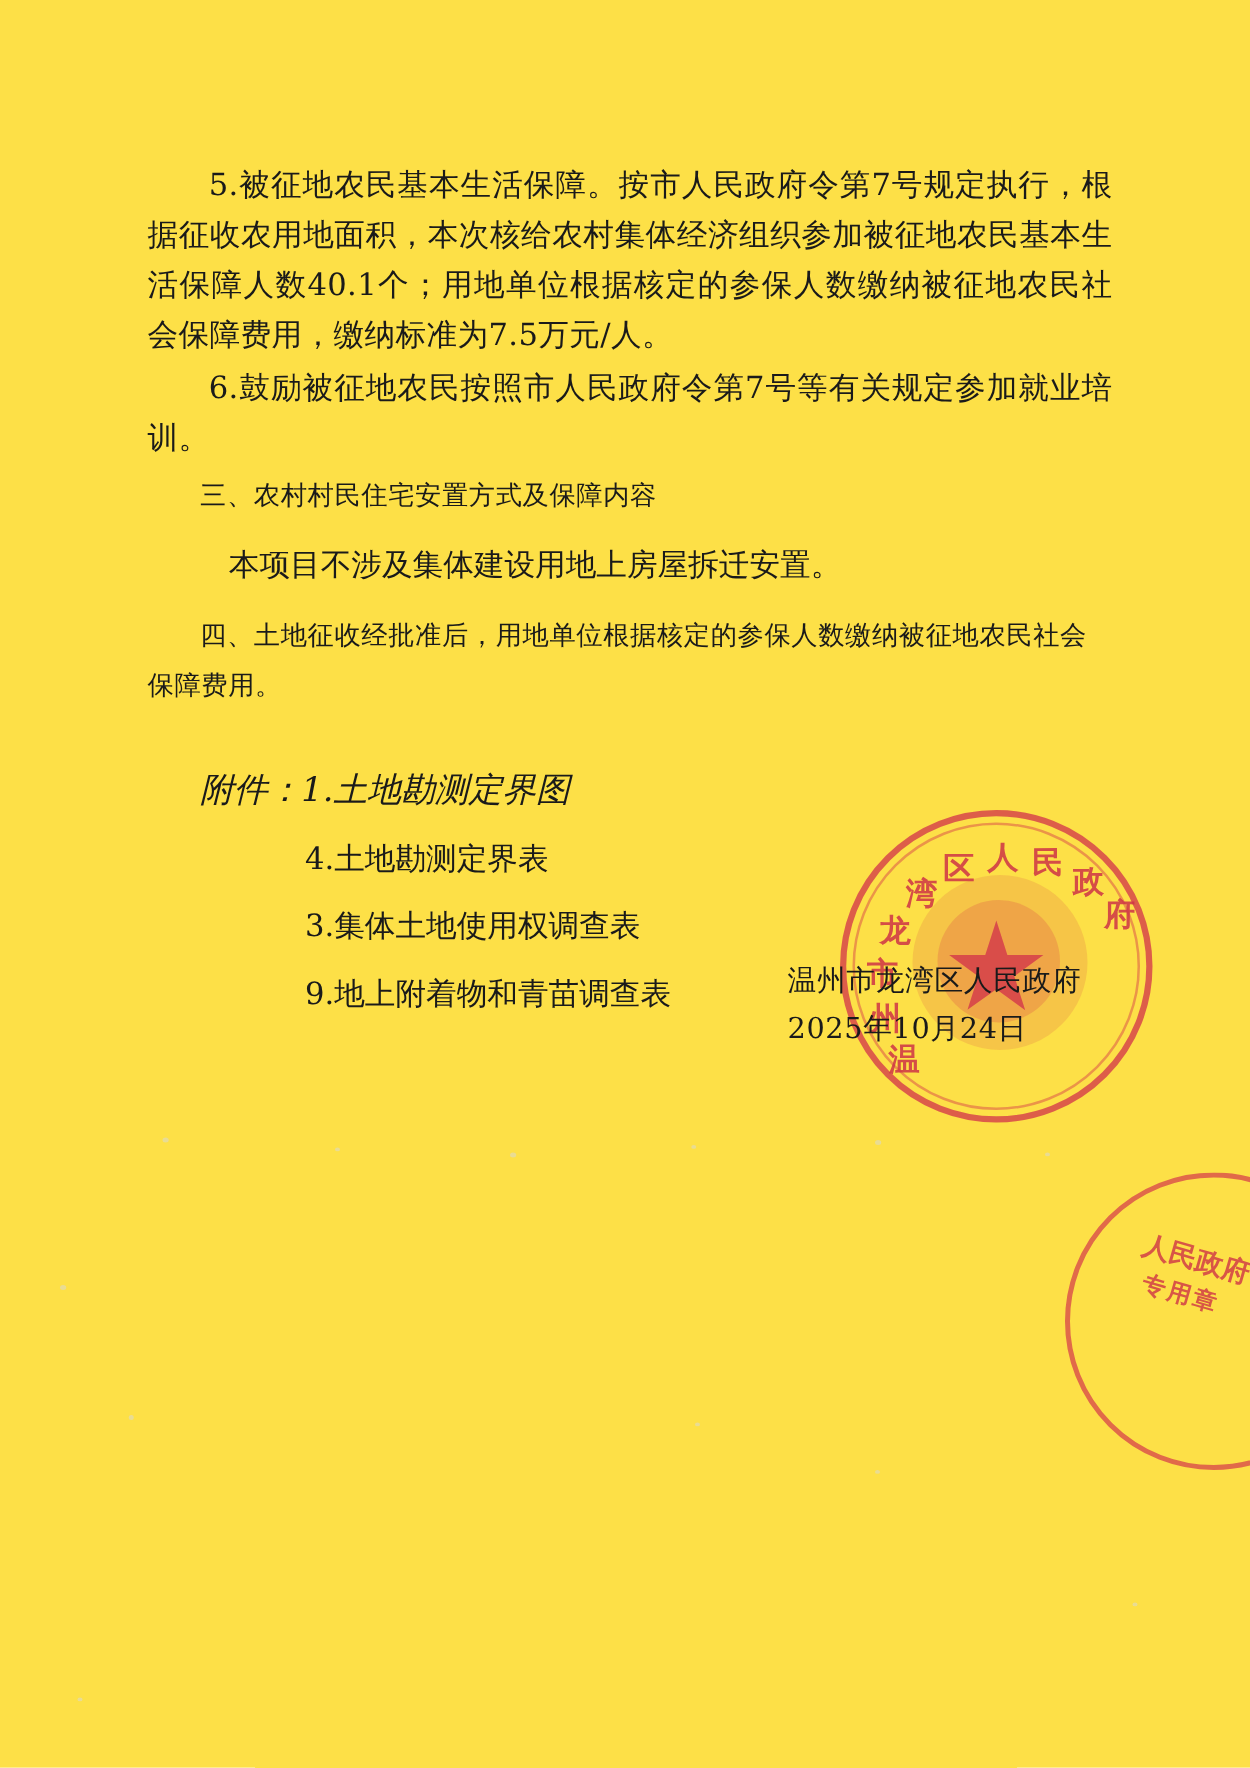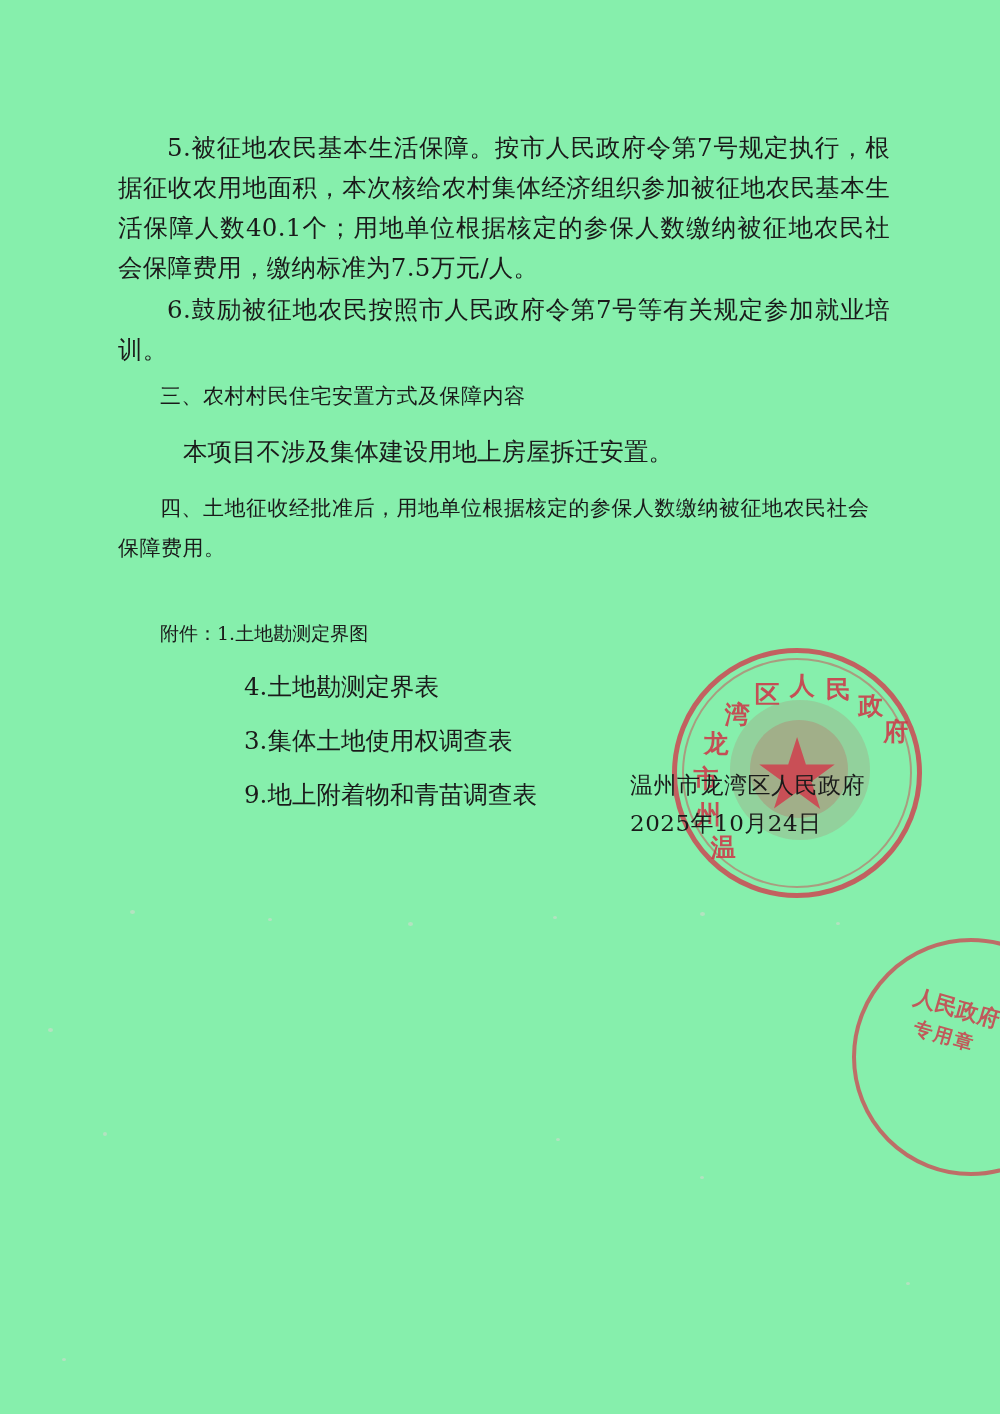--- a/index.html
+++ b/index.html
@@ -13,21 +13,21 @@
     font-family: "DejaVu Serif", "Liberation Serif", serif;
     color: #1a1a1a;
     position: relative;
     overflow: hidden;
   }
 
   
   .page {
     position: absolute;
     inset: 0;
-    background: #86efac;
+    background: #fde047;
   }
   .speck {
     position: absolute;
     background: #d8d8d2;
     border-radius: 50%;
     opacity: .55;
   }
 
   .doc-body {
     position: absolute;
@@ -61,23 +61,24 @@
     font-size: 24.5px;
     line-height: 40px;
     text-indent: 2em;
   }
 
   .attach-block {
     margin-top: 42px;
     padding-left: 42px;
   }
   .attach-first {
-    font-size: 19px;
+    font-size: 27px;
     line-height: 46px;
     margin: 0 0 8px 0;
+    font-style: italic;
   }
   .attach-item {
     font-size: 24.5px;
     line-height: 46px;
     margin: 0 0 8px 0;
     padding-left: 84px;
   }
 
   .signature {
     position: absolute;

